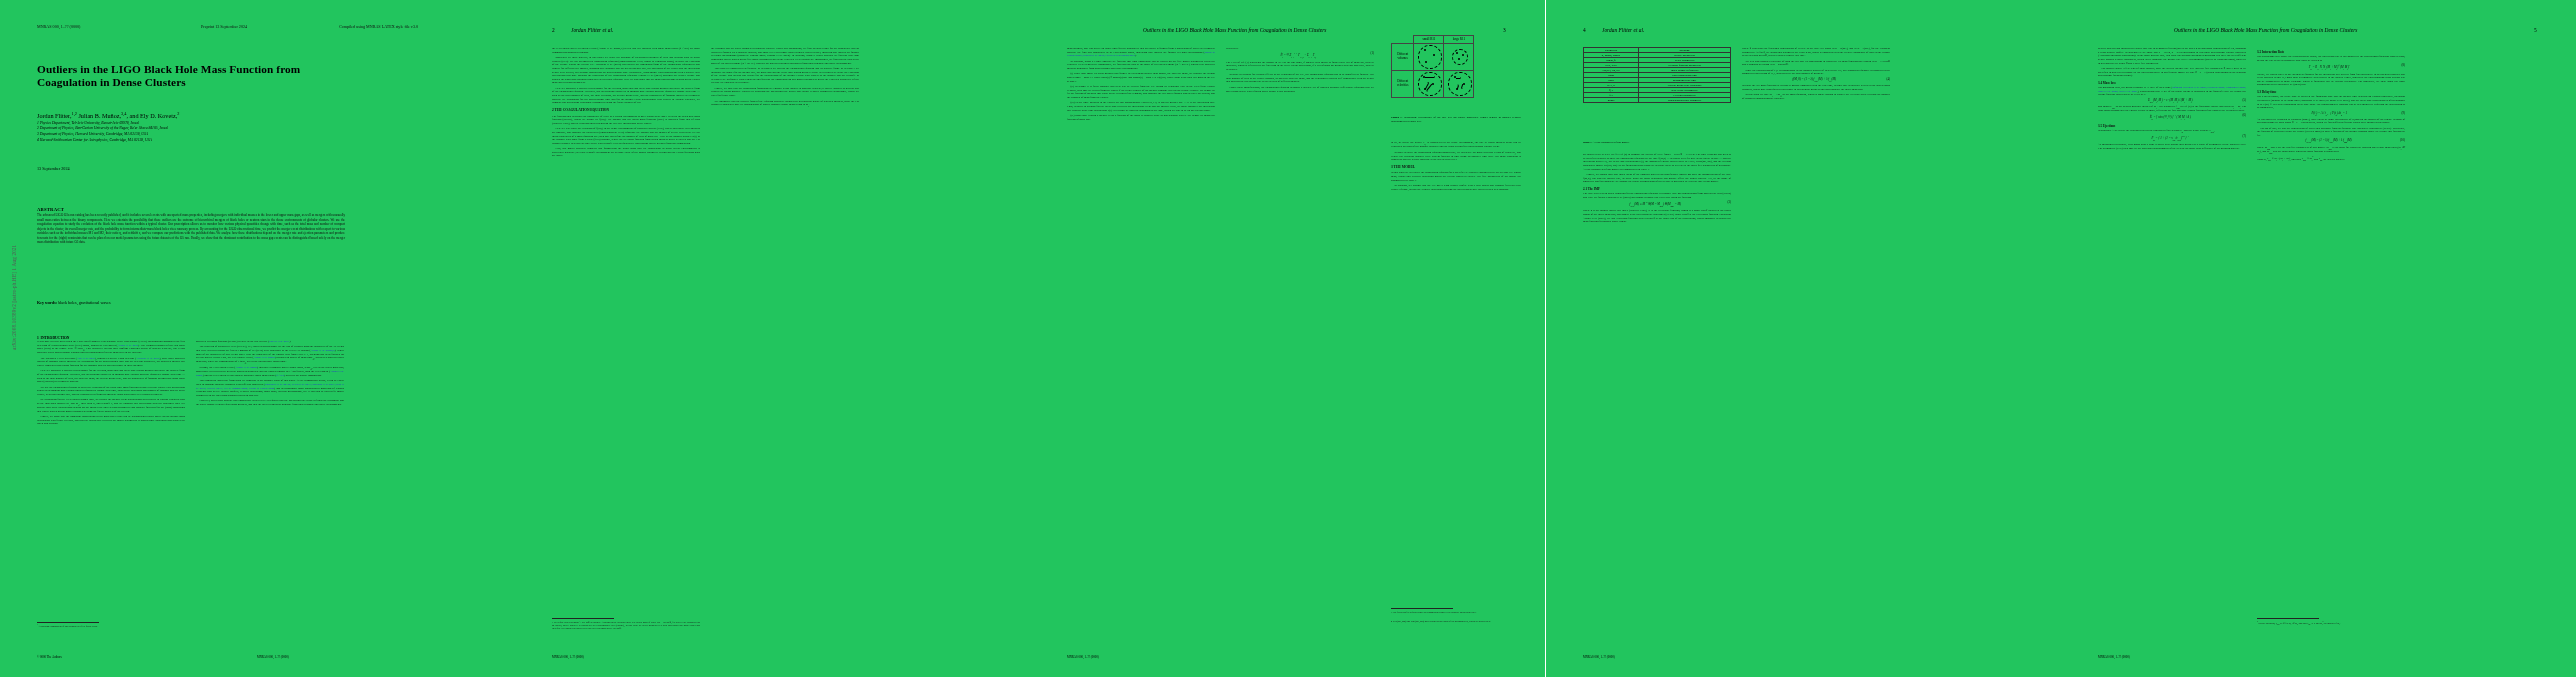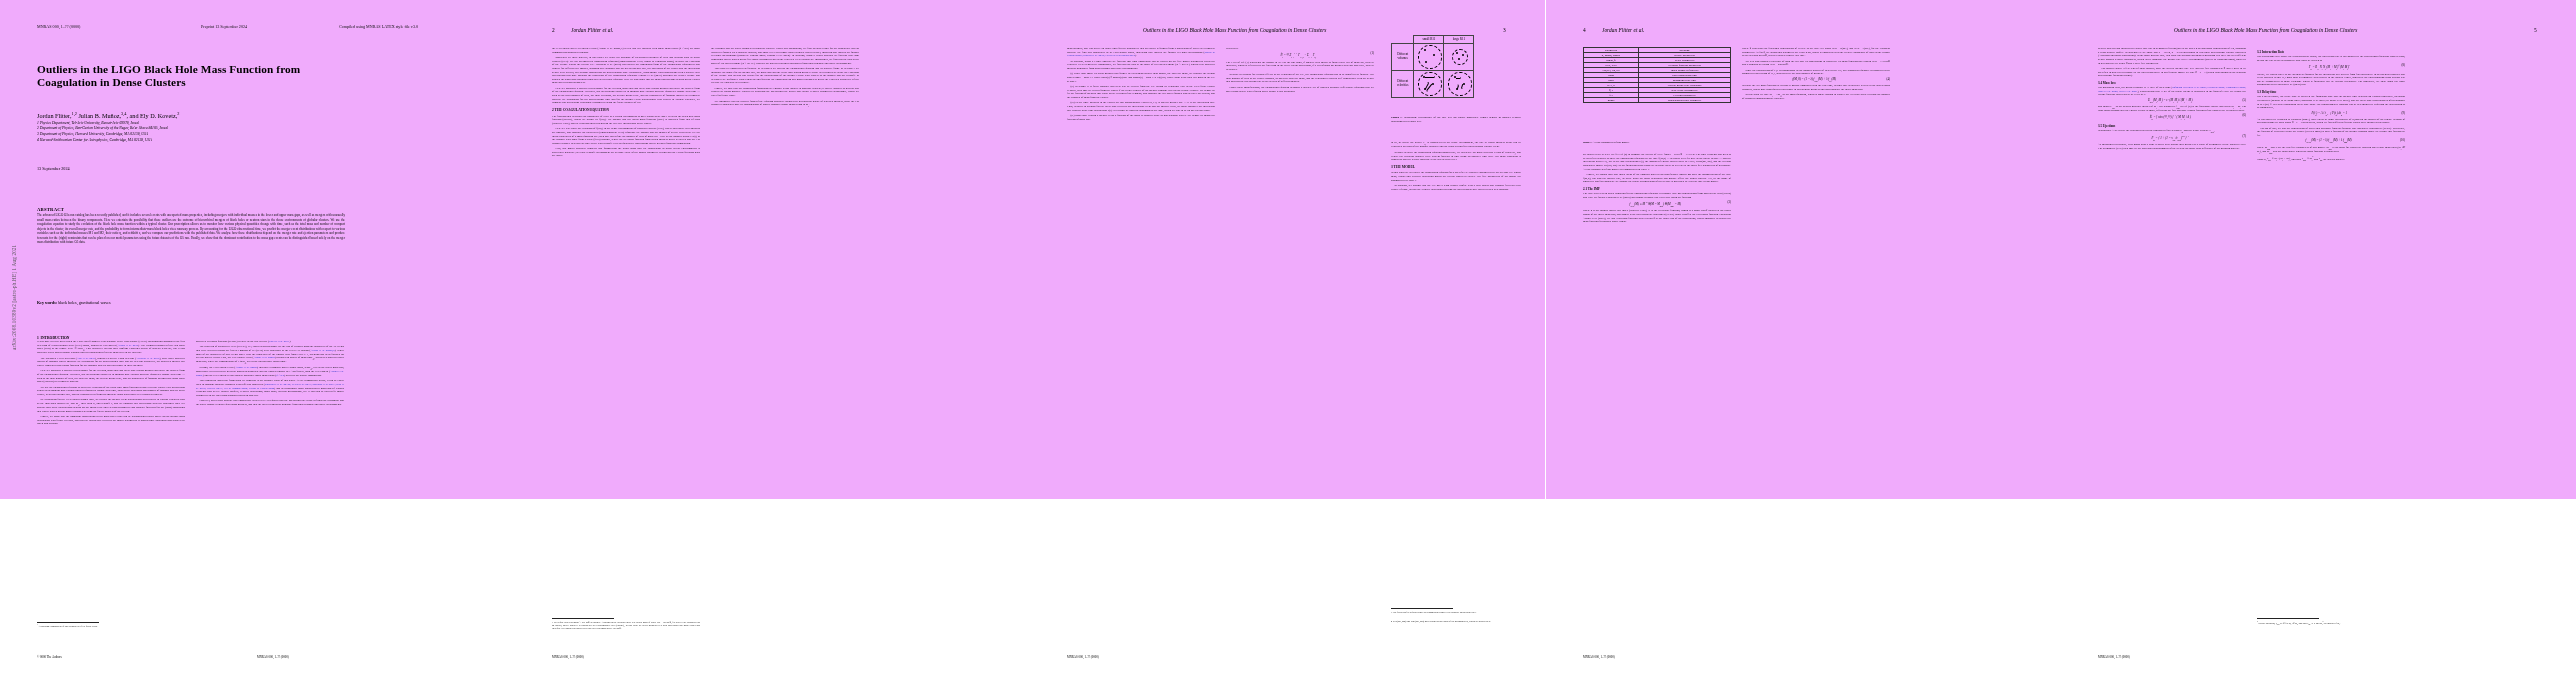--- a/index.html
+++ b/index.html
@@ -1,17 +1,17 @@
 <!DOCTYPE html>
 <html style="font-size:9px"><head>
 <meta charset="utf-8">
 <style>
   html,body{margin:0;padding:0;background:#ffffff;}
   body{width:2576px;height:677px;overflow:hidden;font-family:"Liberation Serif",serif;color:#000;}
-  .pg{position:absolute;top:0;height:499px;background:#f0abfc;}
+  .pg{position:absolute;top:0;height:677px;background:#22c55e;}
   .pg + .pg{border-left:0;}
 
   
   .runhead{position:absolute;font-style:italic;font-size:5.4px;white-space:nowrap;}
   .runnum{position:absolute;font-style:normal;font-size:5.4px;}
   .toprule{position:absolute;font-size:4.1px;white-space:nowrap;color:#111;}
 
   .title{position:absolute;font-weight:bold;font-size:11.3px;line-height:1.18;letter-spacing:0.1px;}
   .authors{position:absolute;font-size:6.2px;}
   .affil{position:absolute;font-style:italic;font-size:3.7px;line-height:1.5;}

